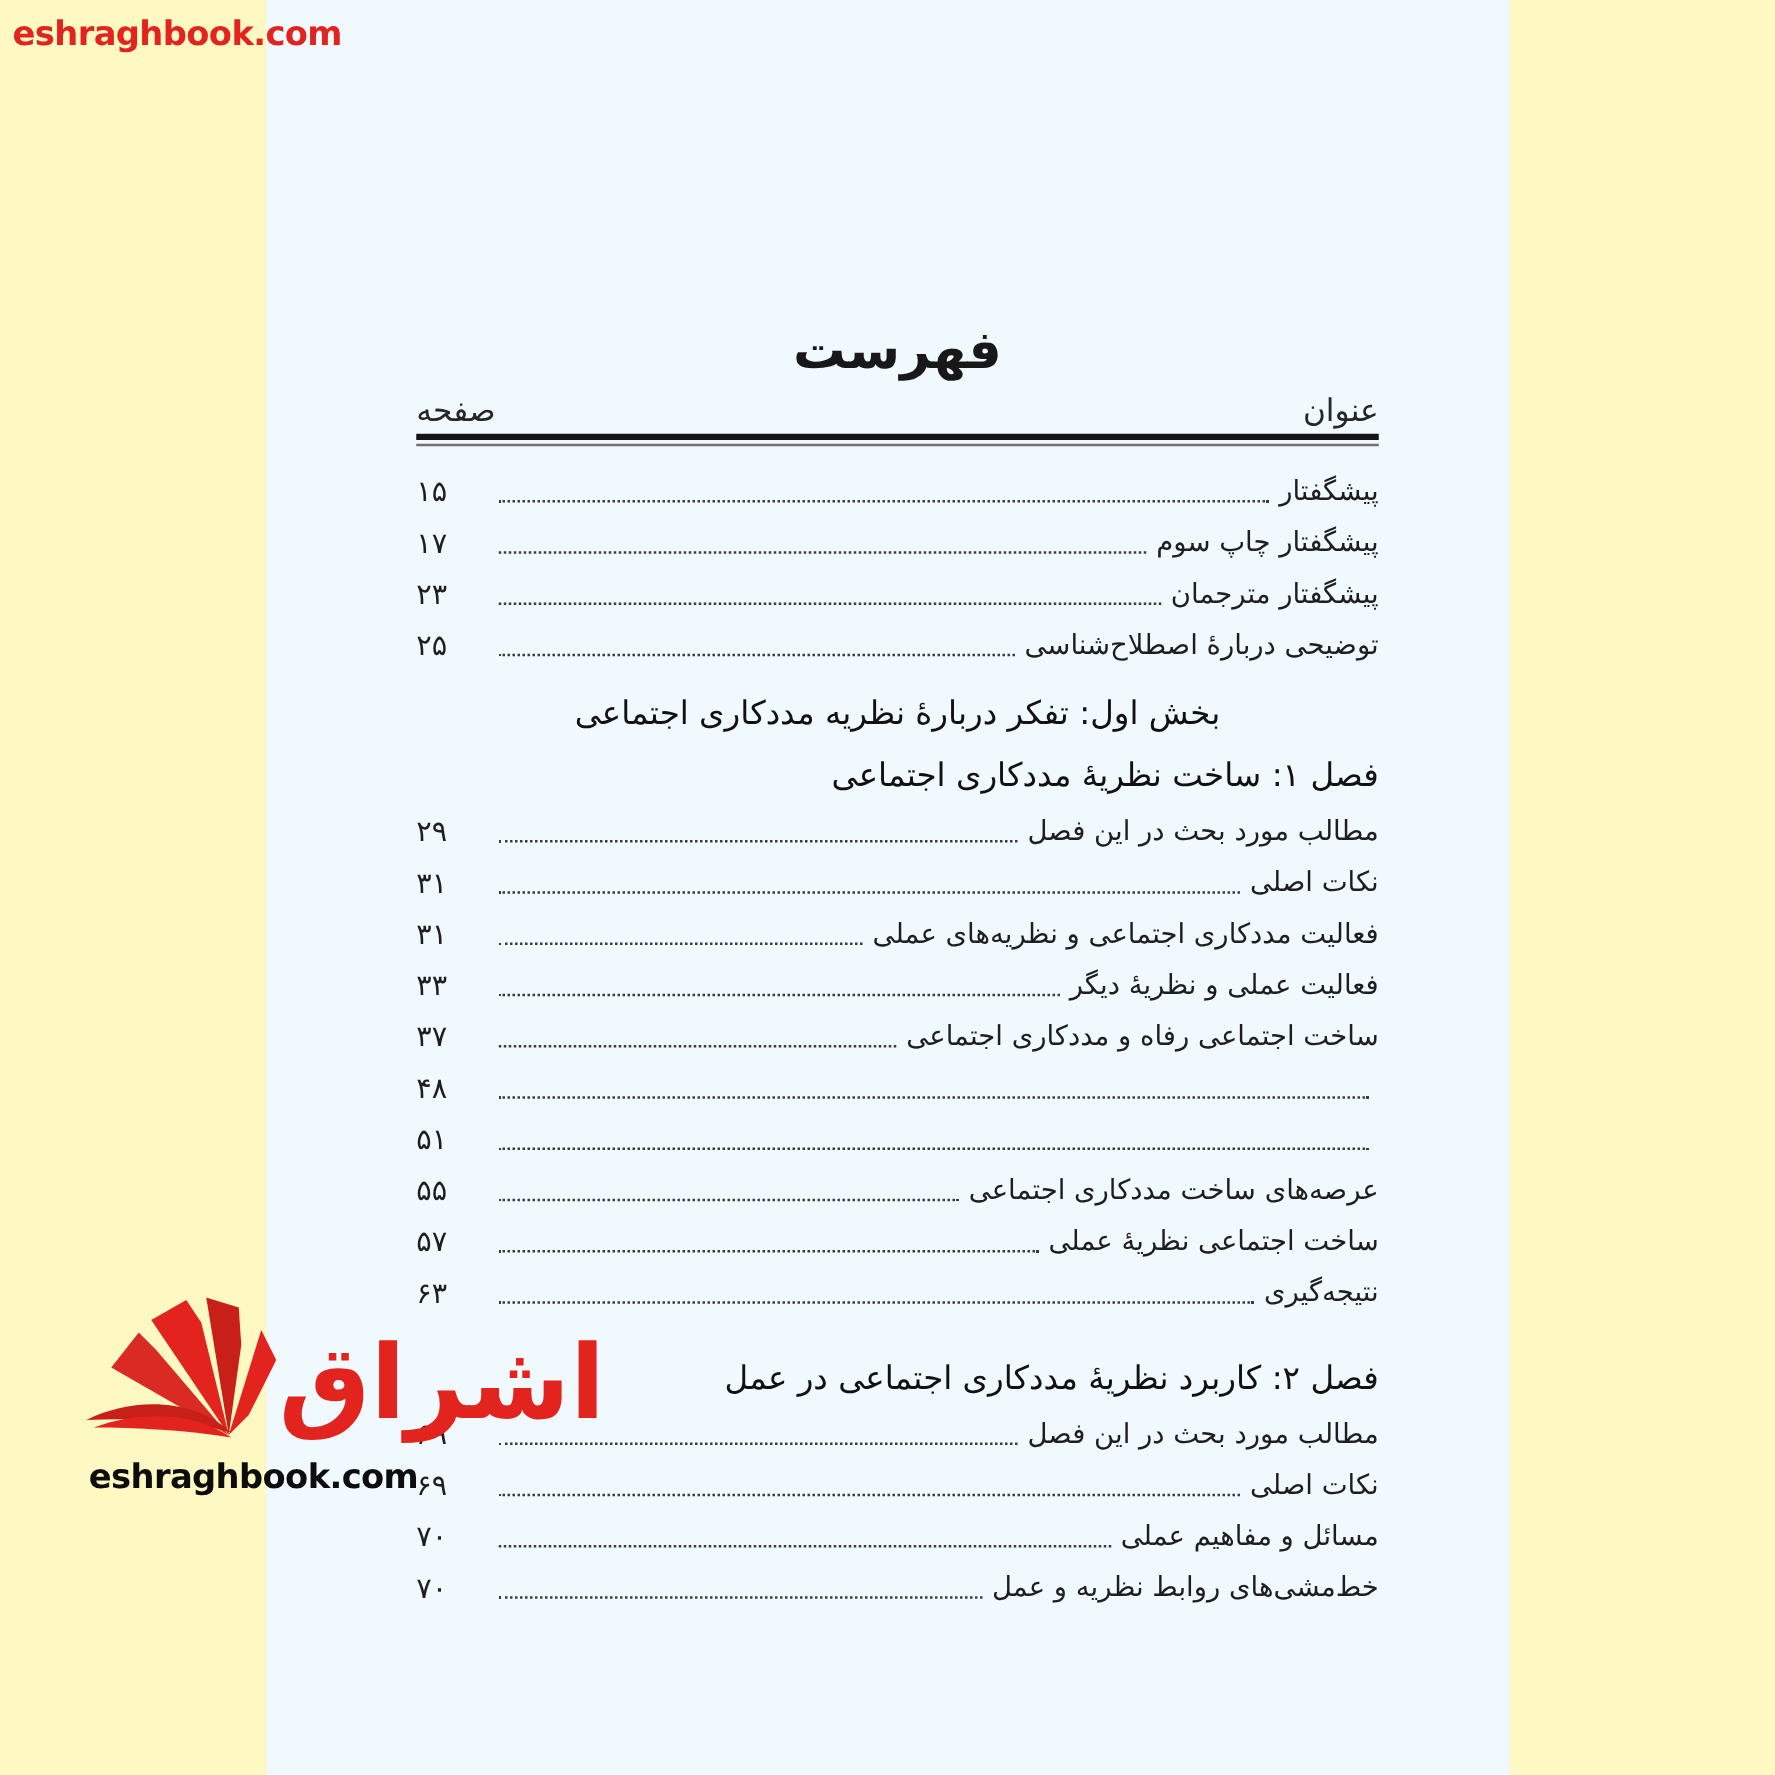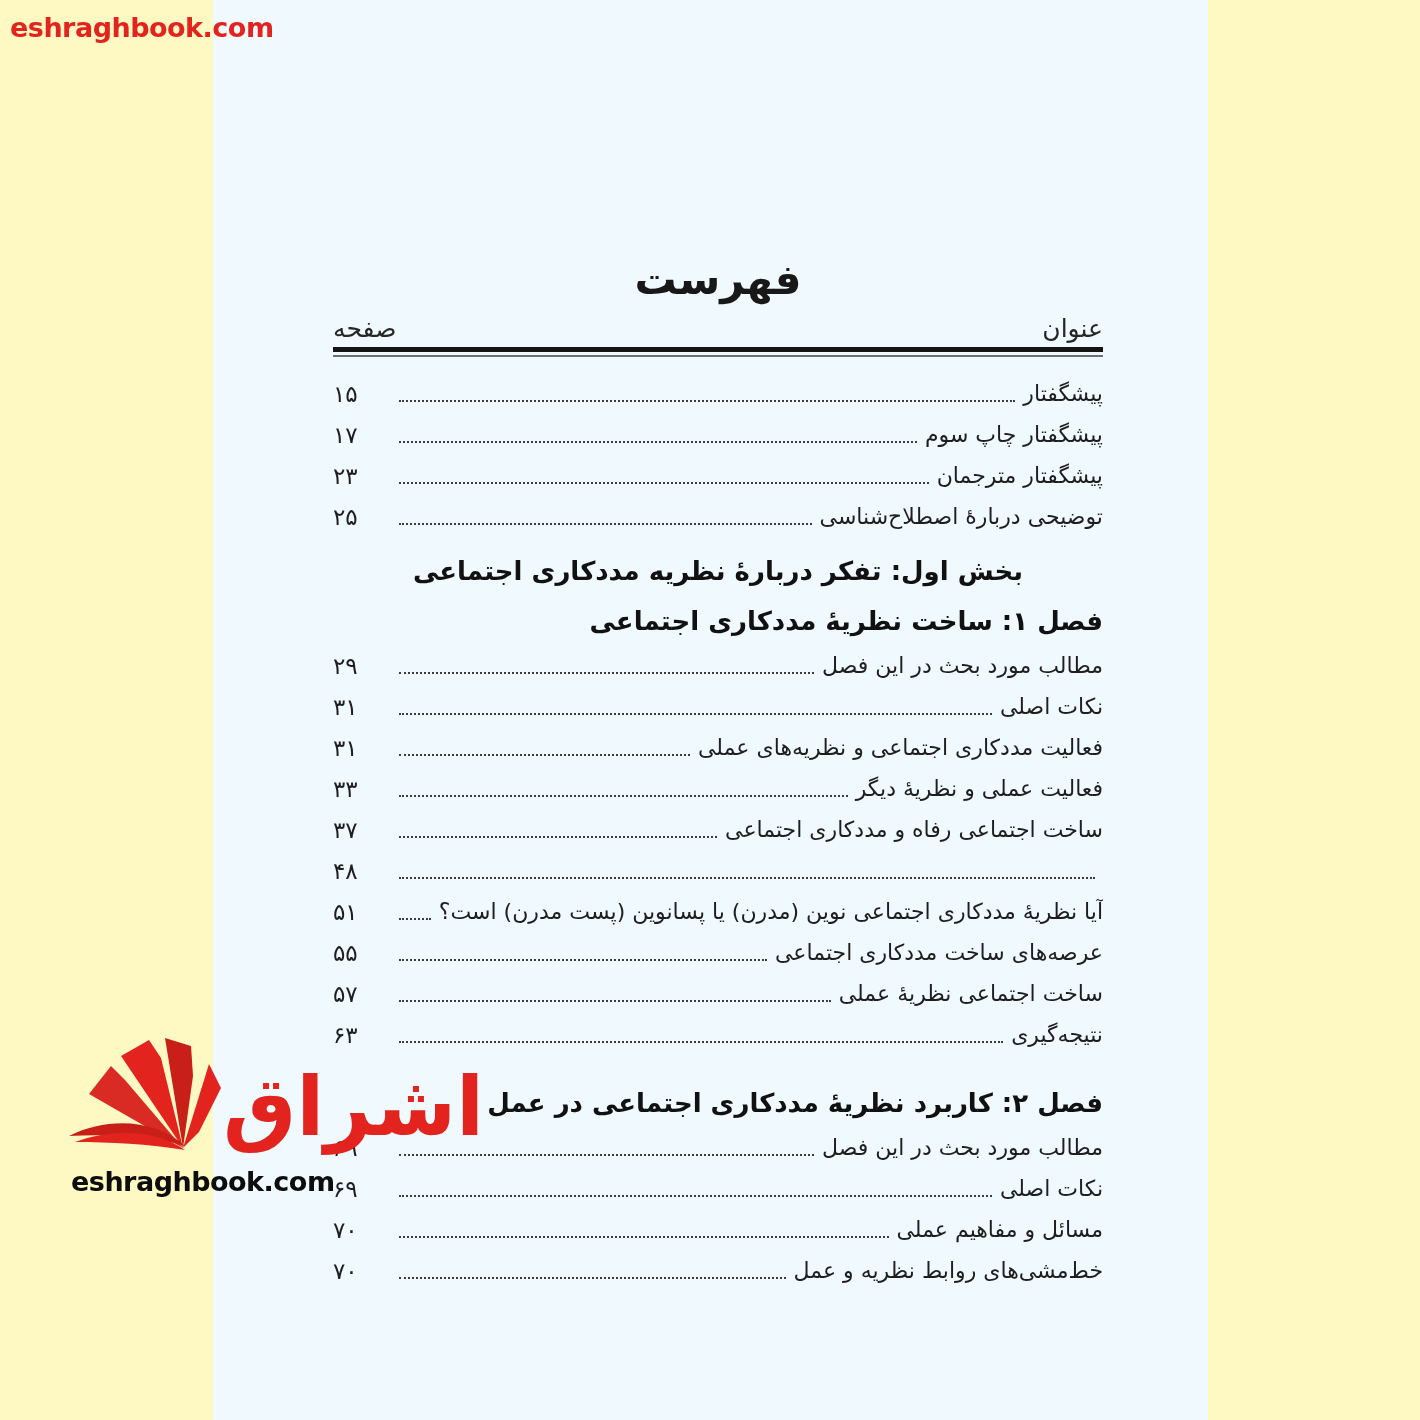--- a/index.html
+++ b/index.html
@@ -46,25 +46,25 @@
   .leader{
     flex:1 1 auto;min-width:12px;height:0;
     border-bottom:2px dotted #3c3c3c;
     align-self:flex-end;margin:0 8px 12px 8px;
   }
   .num{
     flex:0 0 58px;min-width:58px;font-size:23px;text-align:left;color:#1e1e1e;
   }
   .part{
     margin-top:16px;height:36px;line-height:36px;
-    text-align:center;font-size:26px;font-weight:700;color:#111;
+    text-align:center;font-size:26px;font-weight:400;color:#111;
   }
   .chapter{
     margin-top:30px;height:36px;line-height:36px;
-    font-size:26px;font-weight:700;color:#111;
+    font-size:26px;font-weight:400;color:#111;
   }
   .part + .chapter{margin-top:14px;}
   .chapter + .row{margin-top:6px;}
   
   .logo{
     position:absolute;left:65px;top:1030px;width:335px;height:165px;z-index:5;
   }
   .logo svg{position:absolute;left:0;top:6px;}
   .brand{
     position:absolute;left:158px;top:36px;
@@ -136,21 +136,20 @@
         <div class="row">
           <span class="lbl">ساخت اجتماعی رفاه و مددکاری اجتماعی</span>
           <span class="leader"></span>
           <span class="num">۳۷</span>
         </div>
         <div class="row">
           <span class="leader"></span>
           <span class="num">۴۸</span>
         </div>
         <div class="row">
-          <span class="lbl">آیا نظریهٔ مددکاری اجتماعی نوین (مدرن) یا پسانوین (پست مدرن) است؟</span>
           <span class="leader"></span>
           <span class="num">۵۱</span>
         </div>
         <div class="row">
           <span class="lbl">عرصه‌های ساخت مددکاری اجتماعی</span>
           <span class="leader"></span>
           <span class="num">۵۵</span>
         </div>
         <div class="row">
           <span class="lbl">ساخت اجتماعی نظریهٔ عملی</span>

